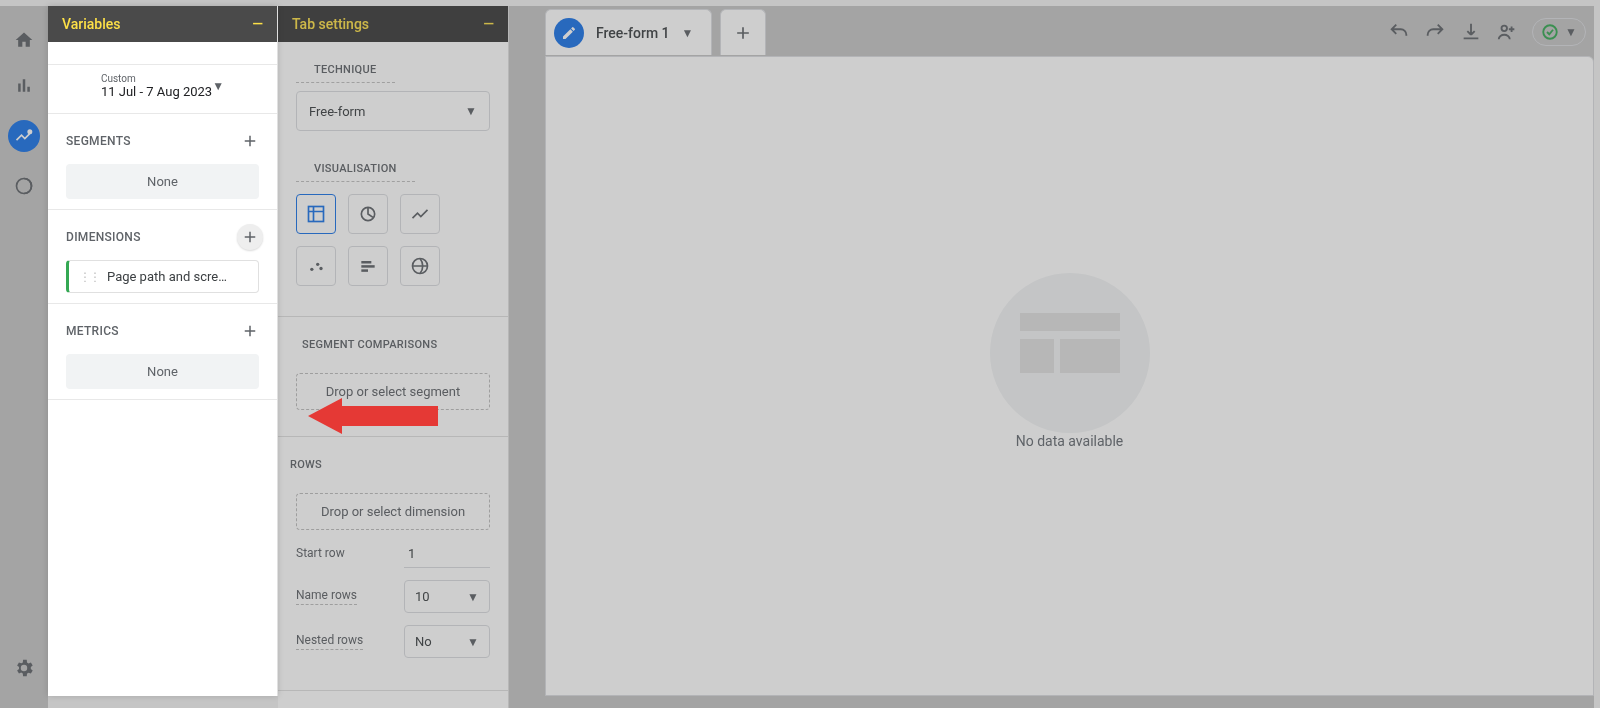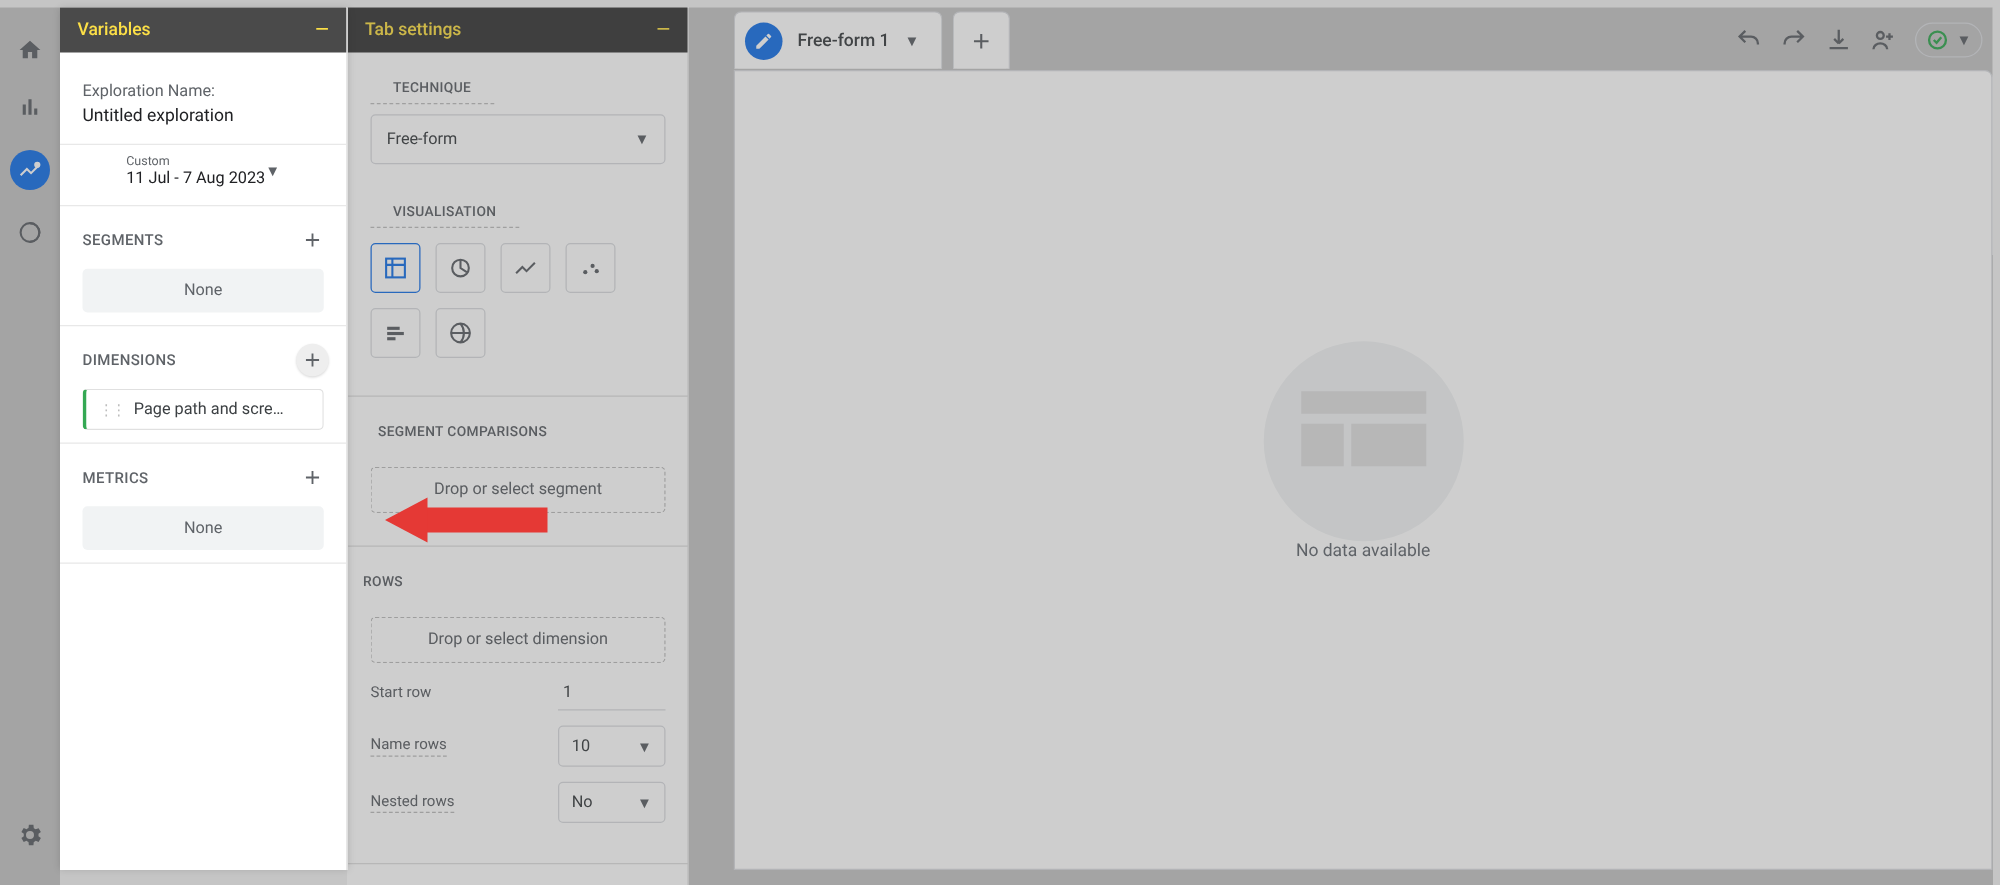--- a/index.html
+++ b/index.html
@@ -36,21 +36,21 @@
   .sectionhead .t { font-size:12px; color:#5f6368; letter-spacing:0.3px; font-weight:500; }
   .addbtn { width:26px; height:26px; border-radius:50%; display:flex; align-items:center; justify-content:center; color:#5f6368; cursor:pointer; }
   .addbtn.hl { background:#eeeeee; box-shadow:0 1px 2px rgba(0,0,0,0.15); }
 
   .nonebox { margin:0 18px 8px 18px; background:#f1f3f4; color:#5f6368; font-size:13px; text-align:center; padding:10px 0; border-radius:4px; }
 
   .chip { margin:0 18px 8px 18px; border:1px solid #e0e0e0; border-left:3px solid #34a853; background:#fff; padding:8px 10px; font-size:13px; color:#3c4043; border-radius:4px; display:flex; align-items:center; gap:8px; }
   .chip .grip { color:#bdbdbd; font-size:12px; letter-spacing:-2px; }
 
   
-  .panel.tabset { width:273px; }
+  .panel.tabset { width:231px; }
   .tslabel { font-size:11px; color:#5f6368; letter-spacing:0.3px; padding: 4px 18px 6px 18px; font-weight:500; border-bottom: 1px dashed #c0c0c0; margin-bottom:8px; display:inline-block; margin-left:18px; }
   .tslabel.nounder { border-bottom:none; margin-left:0; padding-left:18px; }
   .tssection { margin-bottom: 26px; }
   .dropdown { margin:0 18px; background:#fff; border:1px solid #dadce0; height:40px; border-radius:4px; display:flex; align-items:center; justify-content:space-between; padding:0 12px; font-size:13px; color:#3c4043; cursor:pointer;}
   .vizgrid { display:flex; flex-wrap:wrap; gap:12px; padding:4px 18px; }
   .vizbtn { width:40px; height:40px; border:1px solid #dadce0; border-radius:4px; display:flex; align-items:center; justify-content:center; color:#5f6368; background:#fff; cursor:pointer;}
   .vizbtn.active { border-color:#1a73e8; color:#1a73e8; }
   .dropzone { margin: 8px 18px 4px 18px; border:1px dashed #bdbdbd; background:#fff; color:#5f6368; text-align:center; font-size:13px; padding:10px 0; border-radius:4px;}
   .rowfield { display:flex; align-items:center; justify-content:space-between; padding: 6px 18px; }
   .rowfield .rl { font-size:12px; color:#5f6368; border-bottom:1px dashed #bdbdbd; padding-bottom:2px;}
@@ -129,24 +129,20 @@
   </div>
 
   <div class="main">
 
     <div class="panel variables">
       <div class="panel-header">
         <span>Variables</span>
         <span style="cursor:pointer;">—</span>
       </div>
       <div class="panel-body">
-        <div class="varsec">
-          <div class="label">Exploration Name:</div>
-          <div class="value">Untitled exploration</div>
-        </div>
         <div class="divider"></div>
         <div class="daterange">
           <div>
             <div class="tiny">Custom</div>
             <div class="rng">11 Jul - 7 Aug 2023</div>
           </div>
           <span class="caret">▼</span>
         </div>
         <div class="divider"></div>
 

